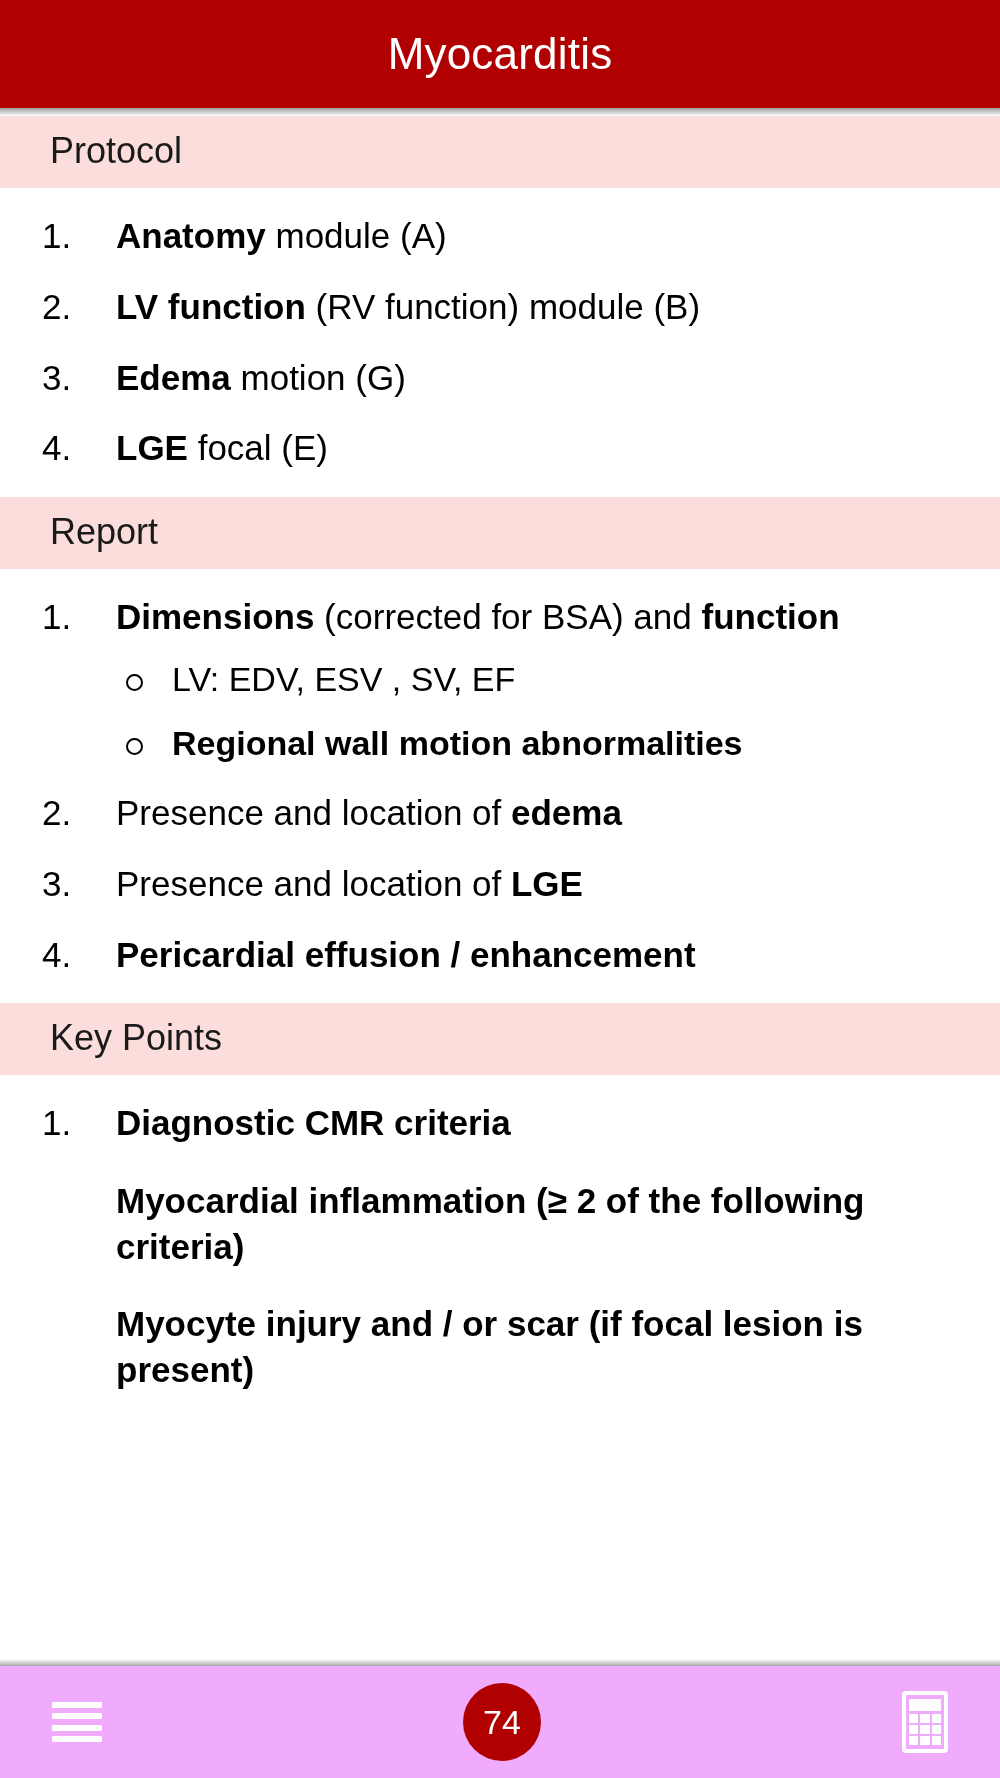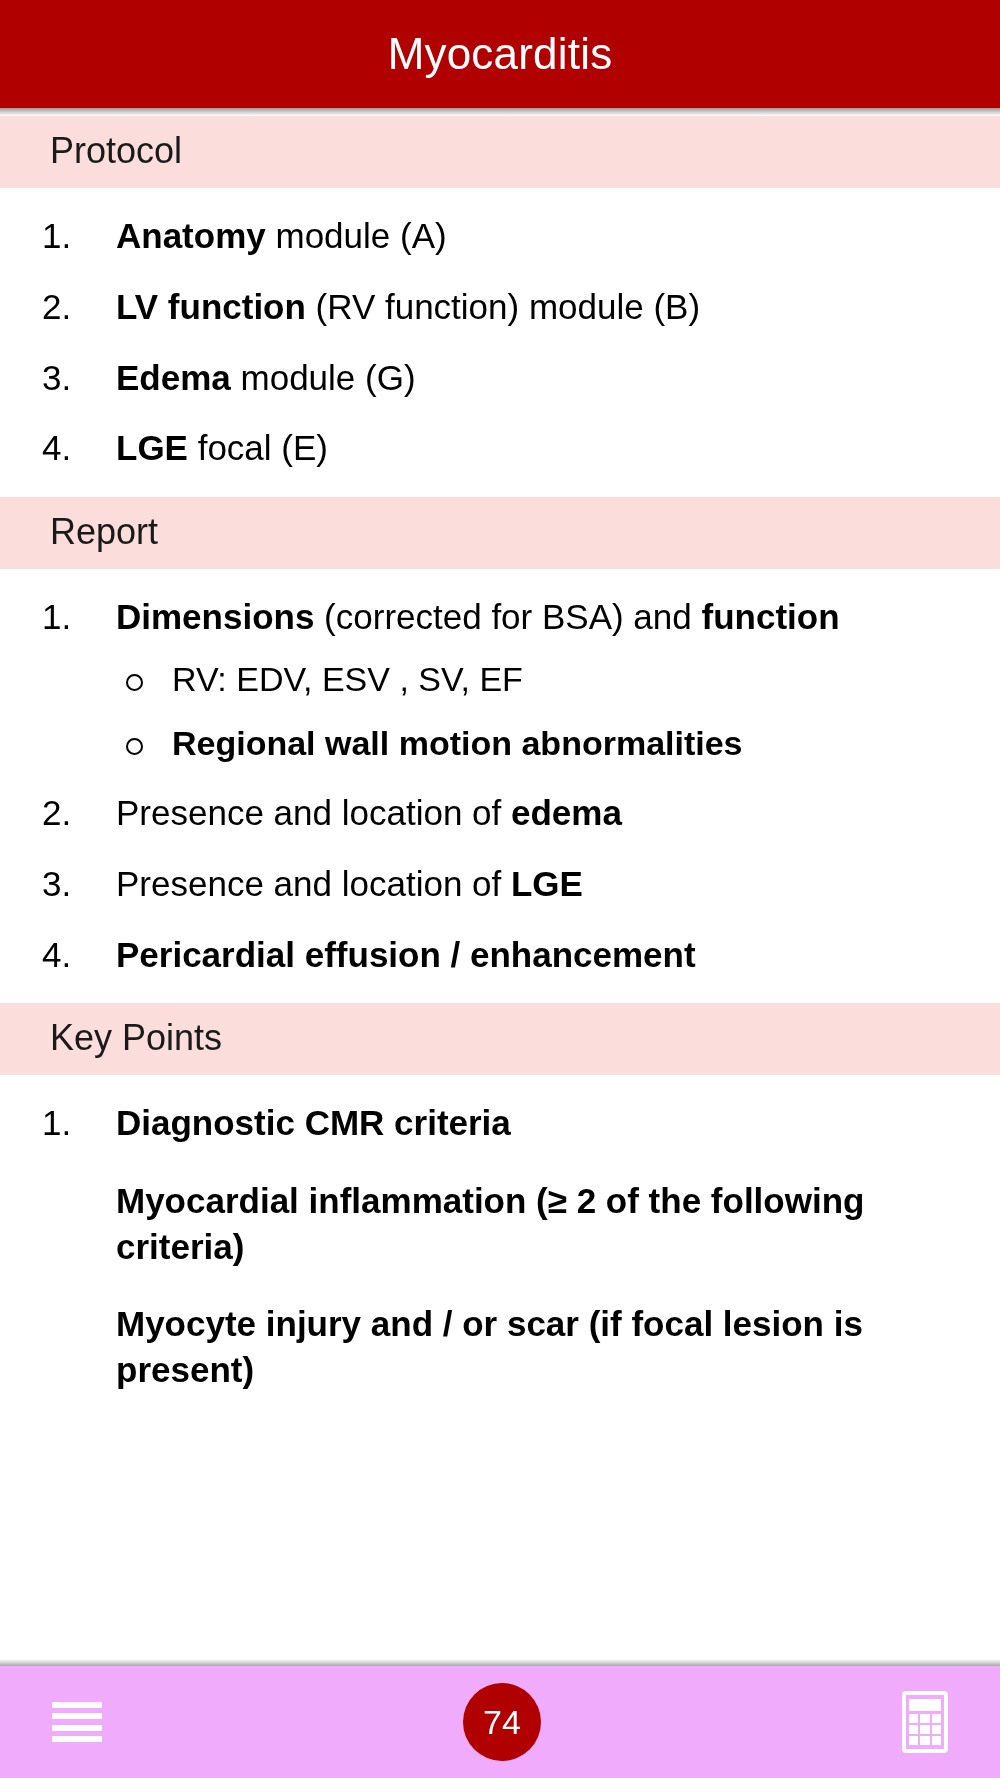--- a/index.html
+++ b/index.html
@@ -196,35 +196,35 @@
   <div class="section-header">Protocol</div>
   <div class="section-body">
     <ol class="numlist">
       <li>
         <span class="b">Anatomy</span><span> module (A)</span>
       </li>
       <li>
         <span class="b">LV function</span><span> (RV function) module (B)</span>
       </li>
       <li>
-        <span class="b">Edema</span><span> module (G)</span>
+        <span class="b">Edema</span><span> motion (G)</span>
       </li>
       <li>
         <span class="b">LGE</span><span> focal (E)</span>
       </li>
     </ol>
   </div>
 
   <div class="section-header">Report</div>
   <div class="section-body">
     <ol class="numlist">
       <li>
         <span class="b">Dimensions</span><span> (corrected for BSA) and </span><span class="b">function</span>
         <ul class="sublist">
-          <li><span>RV: EDV, ESV , SV, EF</span></li>
+          <li><span>LV: EDV, ESV , SV, EF</span></li>
           <li><span class="b">Regional wall motion abnormalities</span></li>
         </ul>
       </li>
       <li>
         <span>Presence and location of </span><span class="b">edema</span>
       </li>
       <li>
         <span>Presence and location of </span><span class="b">LGE</span>
       </li>
       <li>

